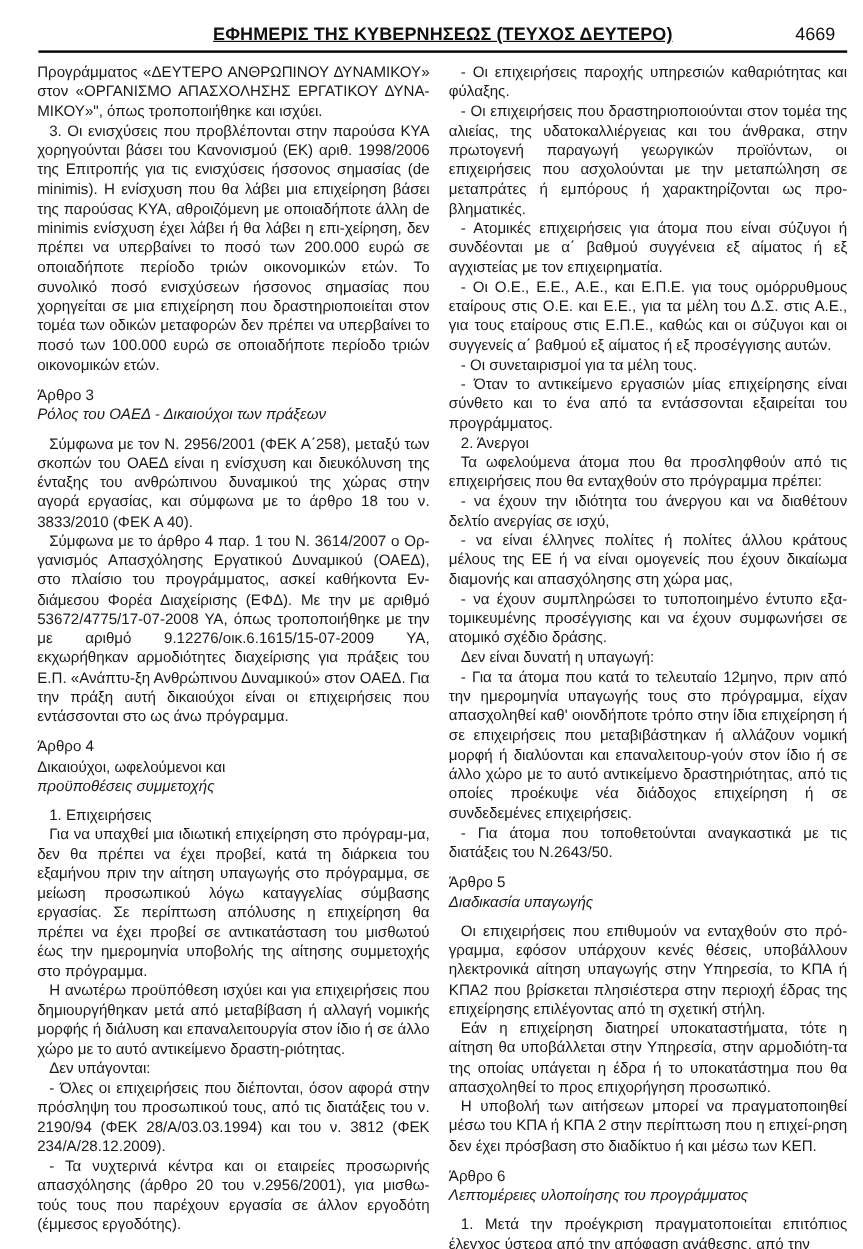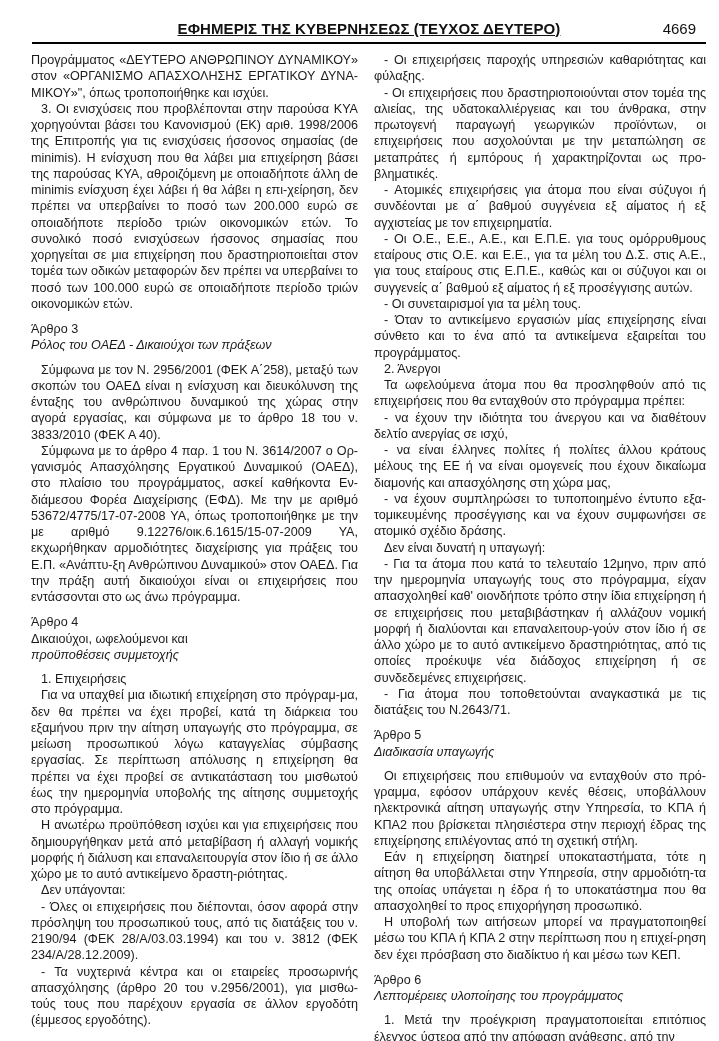--- a/index.html
+++ b/index.html
@@ -42,29 +42,29 @@
   <p>- Όλες οι επιχειρήσεις που διέπονται, όσον αφορά στην πρόσληψη του προσωπικού τους, από τις διατάξεις του ν. 2190/94 (ΦΕΚ 28/Α/03.03.1994) και του ν. 3812 (ΦΕΚ 234/Α/28.12.2009).</p>
   <p>- Τα νυχτερινά κέντρα και οι εταιρείες προσωρινής απασχόλησης (άρθρο 20 του ν.2956/2001), για μισθω-τούς τους που παρέχουν εργασία σε άλλον εργοδότη (έμμεσος εργοδότης).</p>
 </div>
 
 <div class="col right">
   <p>- Οι επιχειρήσεις παροχής υπηρεσιών καθαριότητας και φύλαξης.</p>
   <p>- Οι επιχειρήσεις που δραστηριοποιούνται στον τομέα της αλιείας, της υδατοκαλλιέργειας και του άνθρακα, στην πρωτογενή παραγωγή γεωργικών προϊόντων, οι επιχειρήσεις που ασχολούνται με την μεταπώληση σε μεταπράτες ή εμπόρους ή χαρακτηρίζονται ως προ-βληματικές.</p>
   <p>- Ατομικές επιχειρήσεις για άτομα που είναι σύζυγοι ή συνδέονται με α΄ βαθμού συγγένεια εξ αίματος ή εξ αγχιστείας με τον επιχειρηματία.</p>
   <p>- Οι Ο.Ε., Ε.Ε., Α.Ε., και Ε.Π.Ε. για τους ομόρρυθμους εταίρους στις Ο.Ε. και Ε.Ε., για τα μέλη του Δ.Σ. στις Α.Ε., για τους εταίρους στις Ε.Π.Ε., καθώς και οι σύζυγοι και οι συγγενείς α΄ βαθμού εξ αίματος ή εξ προσέγγισης αυτών.</p>
   <p>- Οι συνεταιρισμοί για τα μέλη τους.</p>
-  <p>- Όταν το αντικείμενο εργασιών μίας επιχείρησης είναι σύνθετο και το ένα από τα αντικείμενα εξαιρείται του προγράμματος.</p>
+  <p>- Όταν το αντικείμενο εργασιών μίας επιχείρησης είναι σύνθετο και το ένα από τα εντάσσονται εξαιρείται του προγράμματος.</p>
   <p>2. Άνεργοι</p>
   <p>Τα ωφελούμενα άτομα που θα προσληφθούν από τις επιχειρήσεις που θα ενταχθούν στο πρόγραμμα πρέπει:</p>
   <p>- να έχουν την ιδιότητα του άνεργου και να διαθέτουν δελτίο ανεργίας σε ισχύ,</p>
   <p>- να είναι έλληνες πολίτες ή πολίτες άλλου κράτους μέλους της ΕΕ ή να είναι ομογενείς που έχουν δικαίωμα διαμονής και απασχόλησης στη χώρα μας,</p>
   <p>- να έχουν συμπληρώσει το τυποποιημένο έντυπο εξα-τομικευμένης προσέγγισης και να έχουν συμφωνήσει σε ατομικό σχέδιο δράσης.</p>
   <p>Δεν είναι δυνατή η υπαγωγή:</p>
   <p>- Για τα άτομα που κατά το τελευταίο 12μηνο, πριν από την ημερομηνία υπαγωγής τους στο πρόγραμμα, είχαν απασχοληθεί καθ' οιονδήποτε τρόπο στην ίδια επιχείρηση ή σε επιχειρήσεις που μεταβιβάστηκαν ή αλλάζουν νομική μορφή ή διαλύονται και επαναλειτουρ-γούν στον ίδιο ή σε άλλο χώρο με το αυτό αντικείμενο δραστηριότητας, από τις οποίες προέκυψε νέα διάδοχος επιχείρηση ή σε συνδεδεμένες επιχειρήσεις.</p>
-  <p>- Για άτομα που τοποθετούνται αναγκαστικά με τις διατάξεις του Ν.2643/71.</p>
+  <p>- Για άτομα που τοποθετούνται αναγκαστικά με τις διατάξεις του Ν.2643/50.</p>
   <p class="h gap-before">Άρθρο 5</p>
   <p class="h gap-after">Διαδικασία υπαγωγής</p>
   <p>Οι επιχειρήσεις που επιθυμούν να ενταχθούν στο πρό-γραμμα, εφόσον υπάρχουν κενές θέσεις, υποβάλλουν ηλεκτρονικά αίτηση υπαγωγής στην Υπηρεσία, το ΚΠΑ ή ΚΠΑ2 που βρίσκεται πλησιέστερα στην περιοχή έδρας της επιχείρησης επιλέγοντας από τη σχετική στήλη.</p>
   <p>Εάν η επιχείρηση διατηρεί υποκαταστήματα, τότε η αίτηση θα υποβάλλεται στην Υπηρεσία, στην αρμοδιότη-τα της οποίας υπάγεται η έδρα ή το υποκατάστημα που θα απασχοληθεί το προς επιχορήγηση προσωπικό.</p>
   <p>Η υποβολή των αιτήσεων μπορεί να πραγματοποιηθεί μέσω του ΚΠΑ ή ΚΠΑ 2 στην περίπτωση που η επιχεί-ρηση δεν έχει πρόσβαση στο διαδίκτυο ή και μέσω των ΚΕΠ.</p>
   <p class="h gap-before">Άρθρο 6</p>
   <p class="h gap-after">Λεπτομέρειες υλοποίησης του προγράμματος</p>
   <p>1. Μετά την προέγκριση πραγματοποιείται επιτόπιος έλεγχος ύστερα από την απόφαση ανάθεσης, από την</p>
 </div>
 

